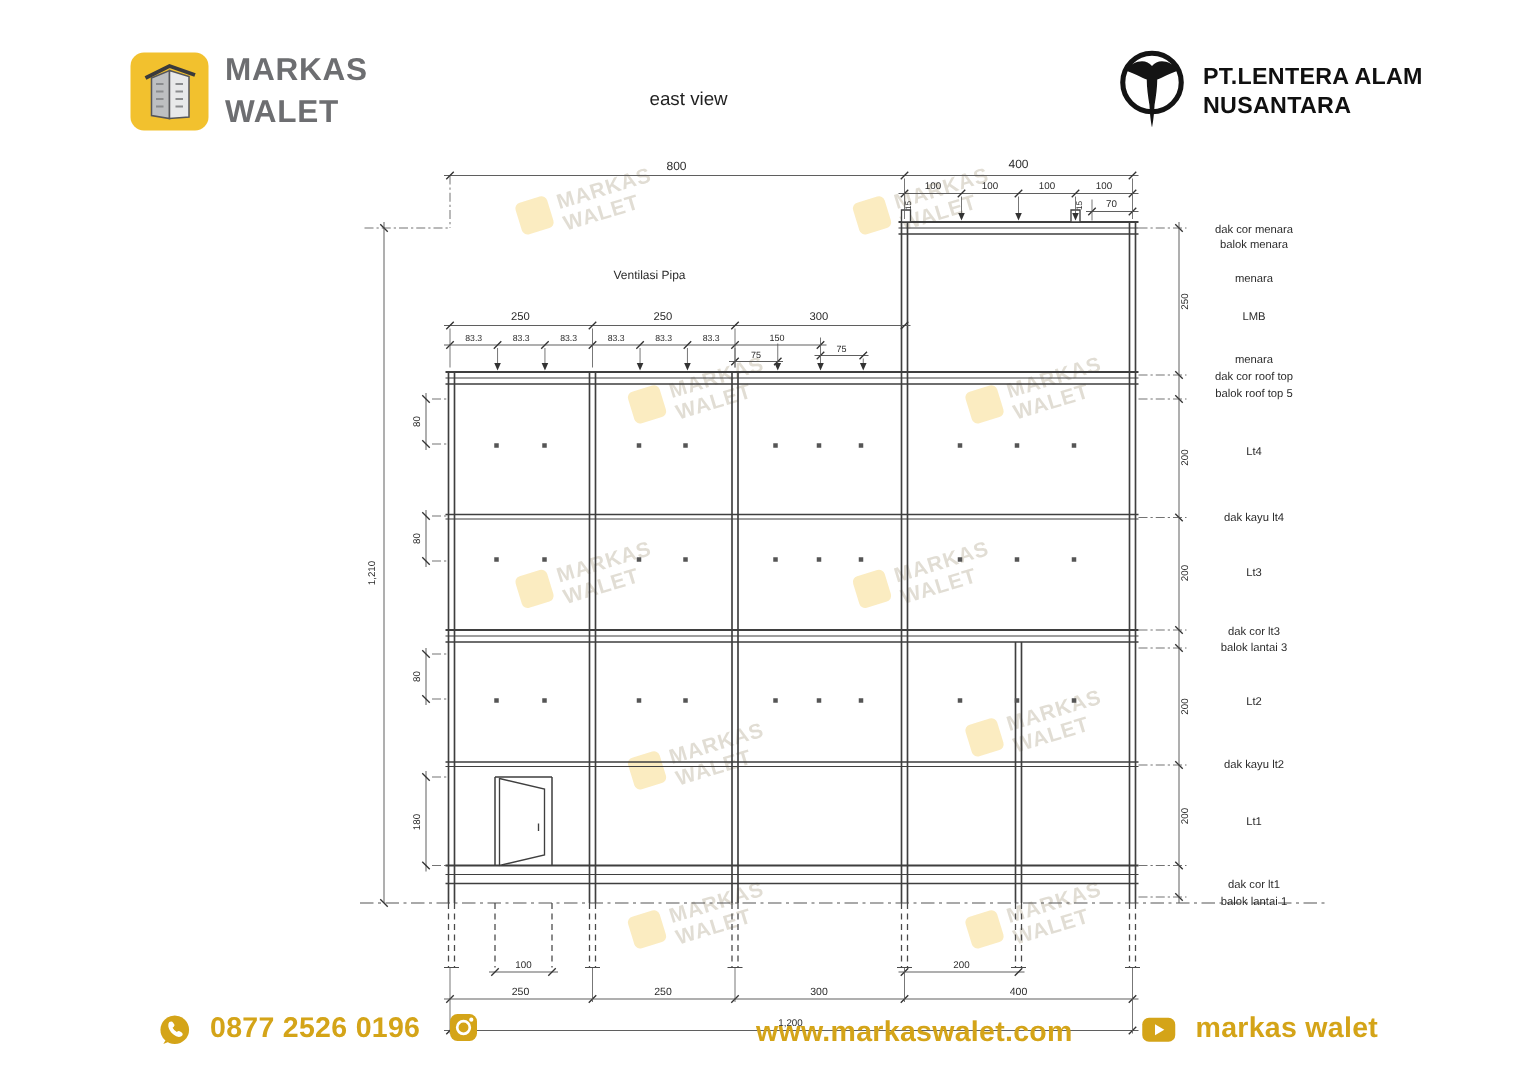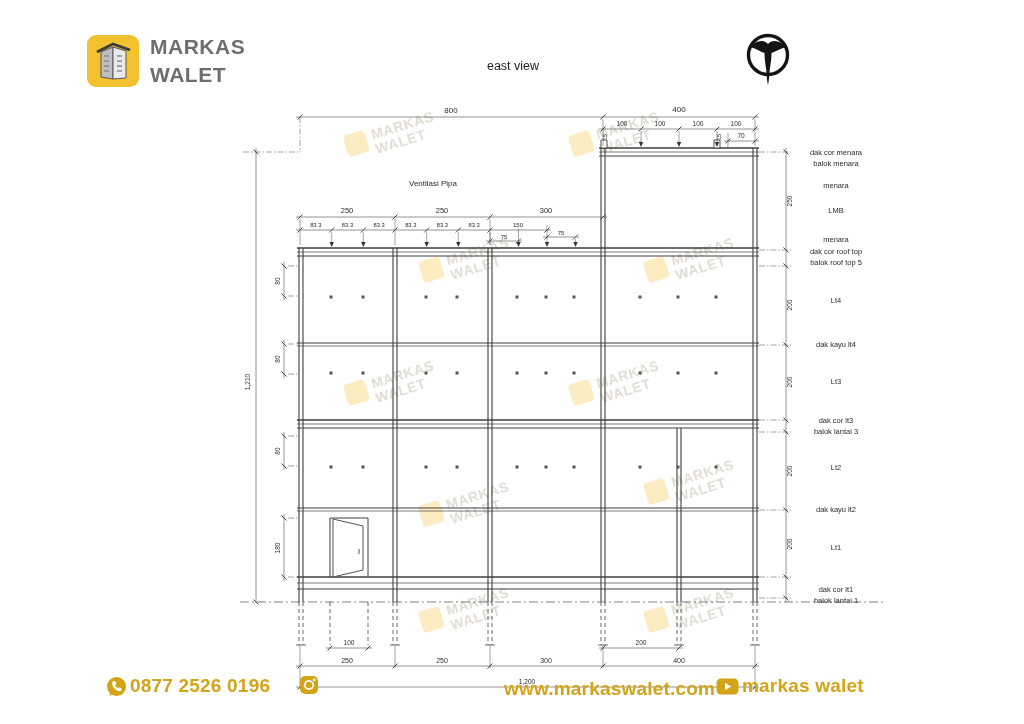--- a/index.html
+++ b/index.html
@@ -1,40 +1,40 @@
 <!DOCTYPE html>
 <html><head>
 <meta charset="utf-8">
 <style>
   html,body{margin:0;padding:0}
   body{width:1024px;height:724px;position:relative;background:#ffffff;
        font-family:"Liberation Sans",sans-serif;overflow:hidden}
   
   .brand-left{position:absolute;left:86px;top:33px;display:flex;align-items:center;gap:10px;z-index:3}
   .brand-left .tx{font-weight:bold;font-size:21px;color:#6d6e71;line-height:1.35;letter-spacing:.5px}
-  .view-title{position:absolute;left:433px;top:59px;width:160px;text-align:center;
+  .view-title{position:absolute;left:433px;top:59px;width:160px;
               font-size:12.5px;color:#1f1f1f;z-index:3}
   .brand-right{position:absolute;left:742px;top:31px;display:flex;align-items:center;gap:8px;z-index:3}
   .brand-right .tx{font-weight:bold;font-size:15.5px;color:#101010;line-height:1.25;letter-spacing:.2px}
   
   .wm{position:absolute;display:flex;gap:6px;align-items:flex-start;
       transform:rotate(-17deg);opacity:.42;pointer-events:none;z-index:1}
   .wm-sq{width:22px;height:22px;border-radius:4px;background:#f2c23a;opacity:.75}
   .wm-tx{font-weight:bold;font-size:14px;color:#b9b09a;line-height:1.08;letter-spacing:.6px}
   .wm-tx b{display:block;font-weight:bold}
   
   #dwg{position:absolute;left:0;top:0;z-index:2}
   #dwg text{font-family:"Liberation Sans",sans-serif;fill:#2b2b2b}
   .m{text-anchor:middle}
   .t5{font-size:5.5px}.t55{font-size:5.8px}.t6{font-size:6px}.t65{font-size:6.5px}
   .t7{font-size:7px}.t75{font-size:7.5px}.t8{font-size:8px}
   
-  .foot{position:absolute;top:675px;z-index:4;display:flex;align-items:center;gap:3px;
+  .foot{position:absolute;top:675px;z-index:4;display:flex;align-items:center;gap:13px;
         font-weight:bold;font-size:19px;color:#d4a418;letter-spacing:.2px;white-space:nowrap}
-  .f-phone{left:106px}.f-ig{left:299px}.f-web{left:504px;top:678px}.f-yt{left:716px}
+  .f-phone{left:106px}.f-ig{left:299px}.f-web{left:504px;top:678px}.f-yt{left:761px}
 </style>
 </head>
 <body>
 
 <div class="wm" style="left:345px;top:122px">
     <span class="wm-sq"></span>
     <span class="wm-tx">
       <b>MARKAS</b>
       <b>WALET</b>
     </span>
@@ -119,20 +119,24 @@
 
 <div class="view-title">east view</div>
 
 <div class="brand-right">
   <svg width="52" height="60" viewBox="0 0 52 60">
     <circle cx="26" cy="24" r="19.5" fill="none" stroke="#141414" stroke-width="3.4"></circle>
     <path fill="#141414" d="M8 16 C14 9 22 8 26 13 C30 8 38 9 44 16 C38 17.5 33 21 29.5 22
       C29.5 27 28.7 33 27.7 39 C27.4 45 26.7 51 26 54 C25.3 51 24.6 45 24.3 39
       C23.3 33 22.5 27 22.5 22 C19 21 14 17.5 8 16 Z"></path>
   </svg>
+  <div class="tx">
+      <div>PT.LENTERA ALAM</div>
+       <div>NUSANTARA</div>
+    </div>
 </div>
 
 <svg id="dwg" width="1024" height="724" viewBox="0 0 1024 724">
 
   <g stroke="#3f3f3f" fill="none">
     <path stroke-width="1.1" d="M299 248V602M303 248V602M393 248V602M397 248V602M488 248V602M492 248V602M601 148V602M605 148V602M753 148V602M757 148V602M677 428V602M681 428V602"></path>
 
     <path stroke-width="1.3" d="M599 148H759M297 248H759M297 420H759M297 577H759"></path>
     <path stroke-width="0.7" d="M599 152H759M297 252H759M297 424H759M297 583H759M297 346H759M297 511H759"></path>
     <path stroke-width="1.0" d="M599 156H759M297 256H759M297 428H759M297 589H759M297 343H759M297 508H759"></path>

